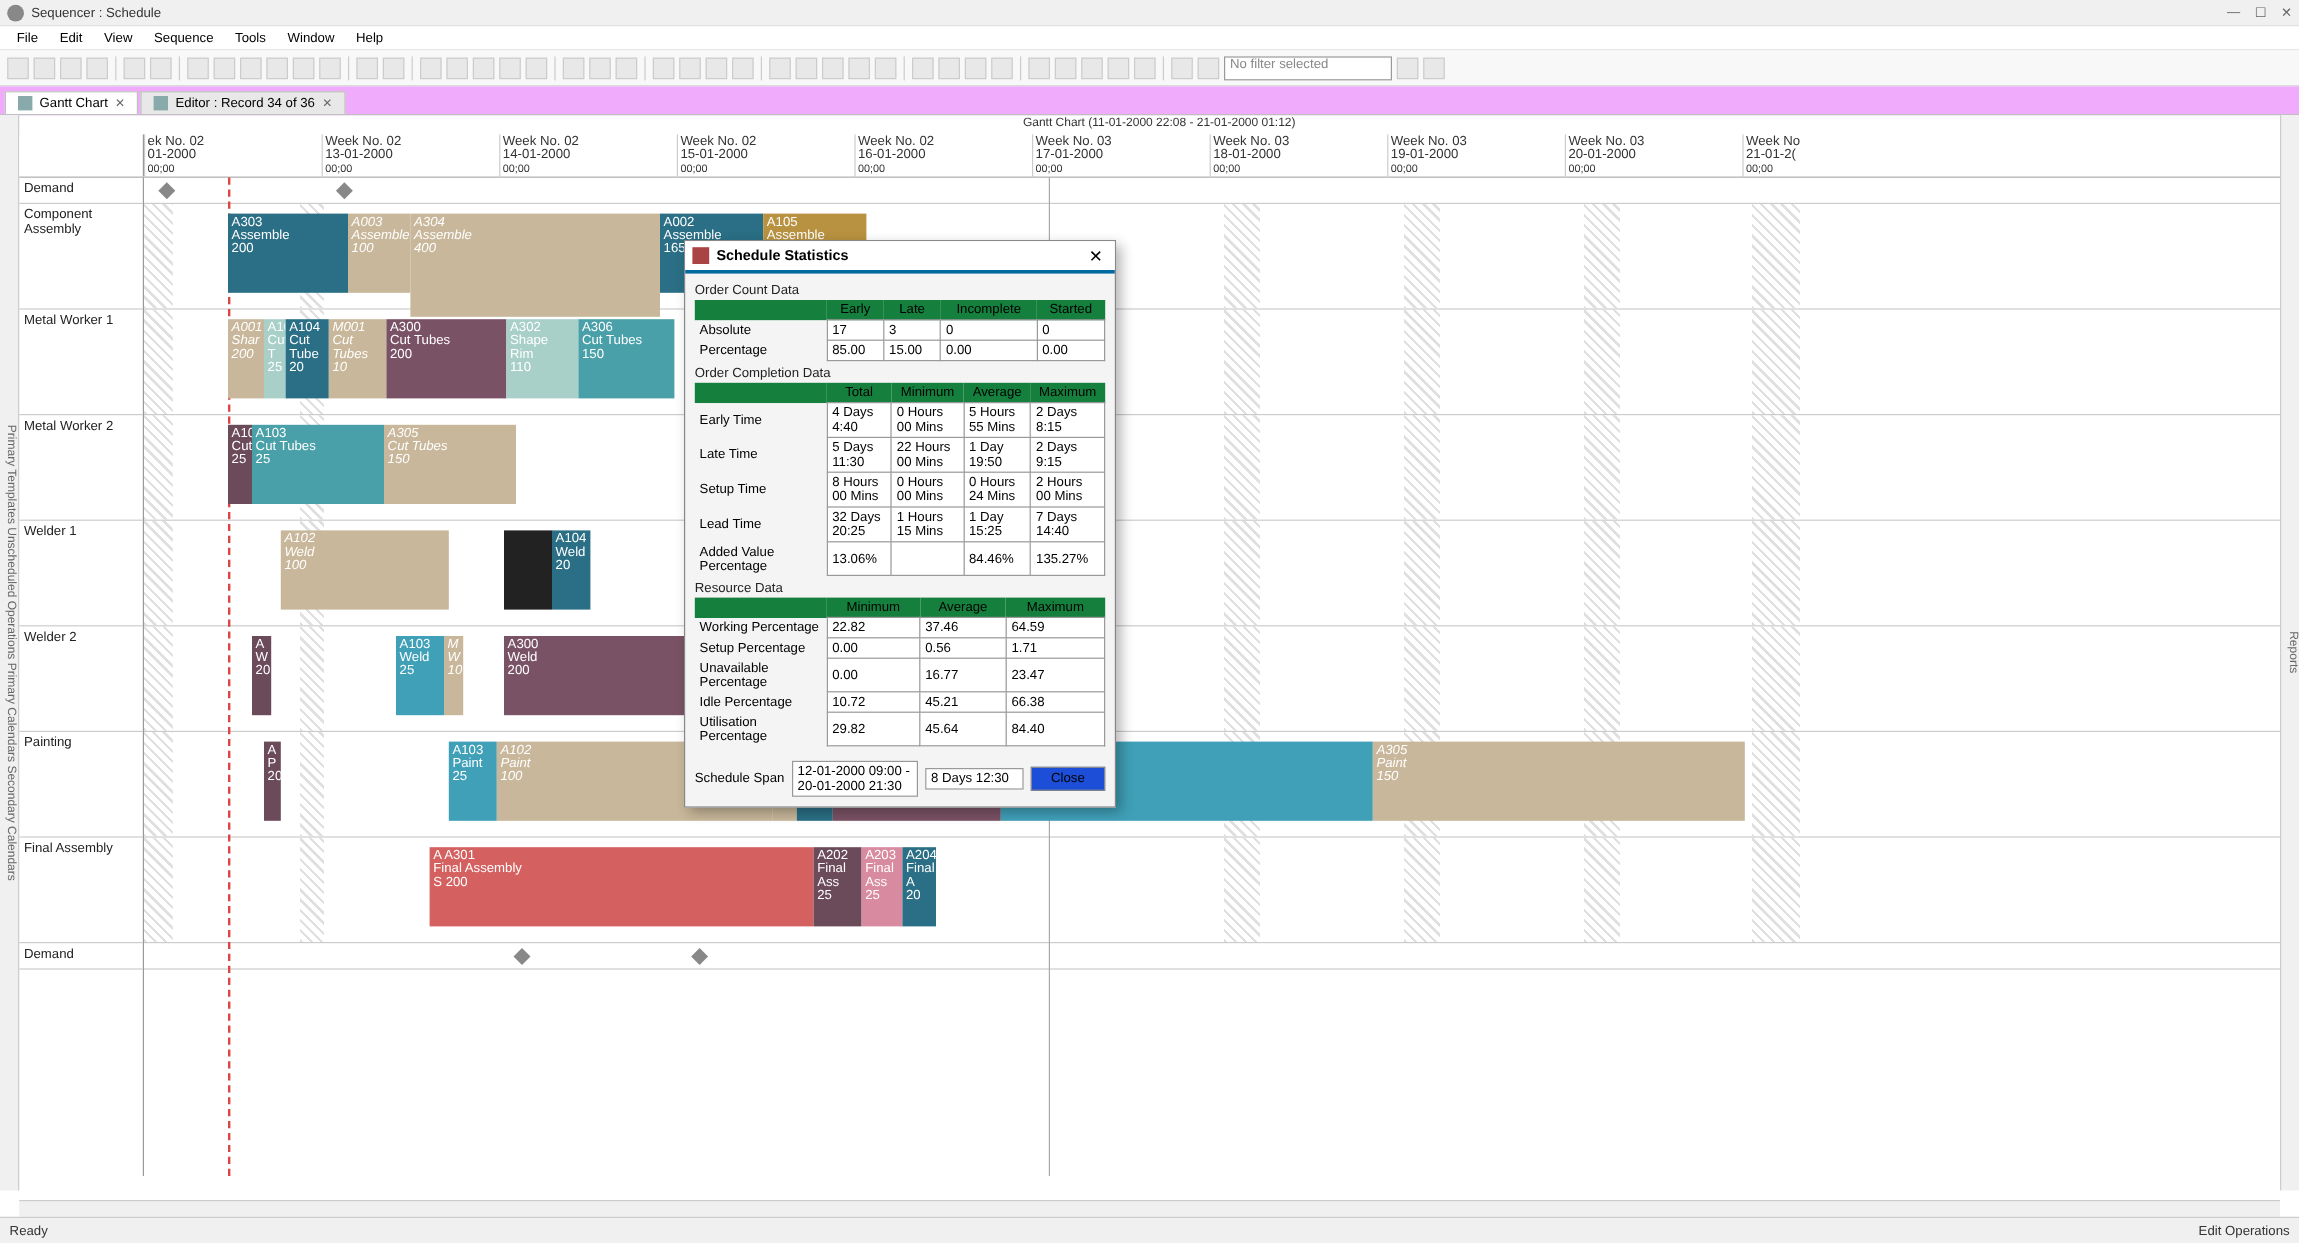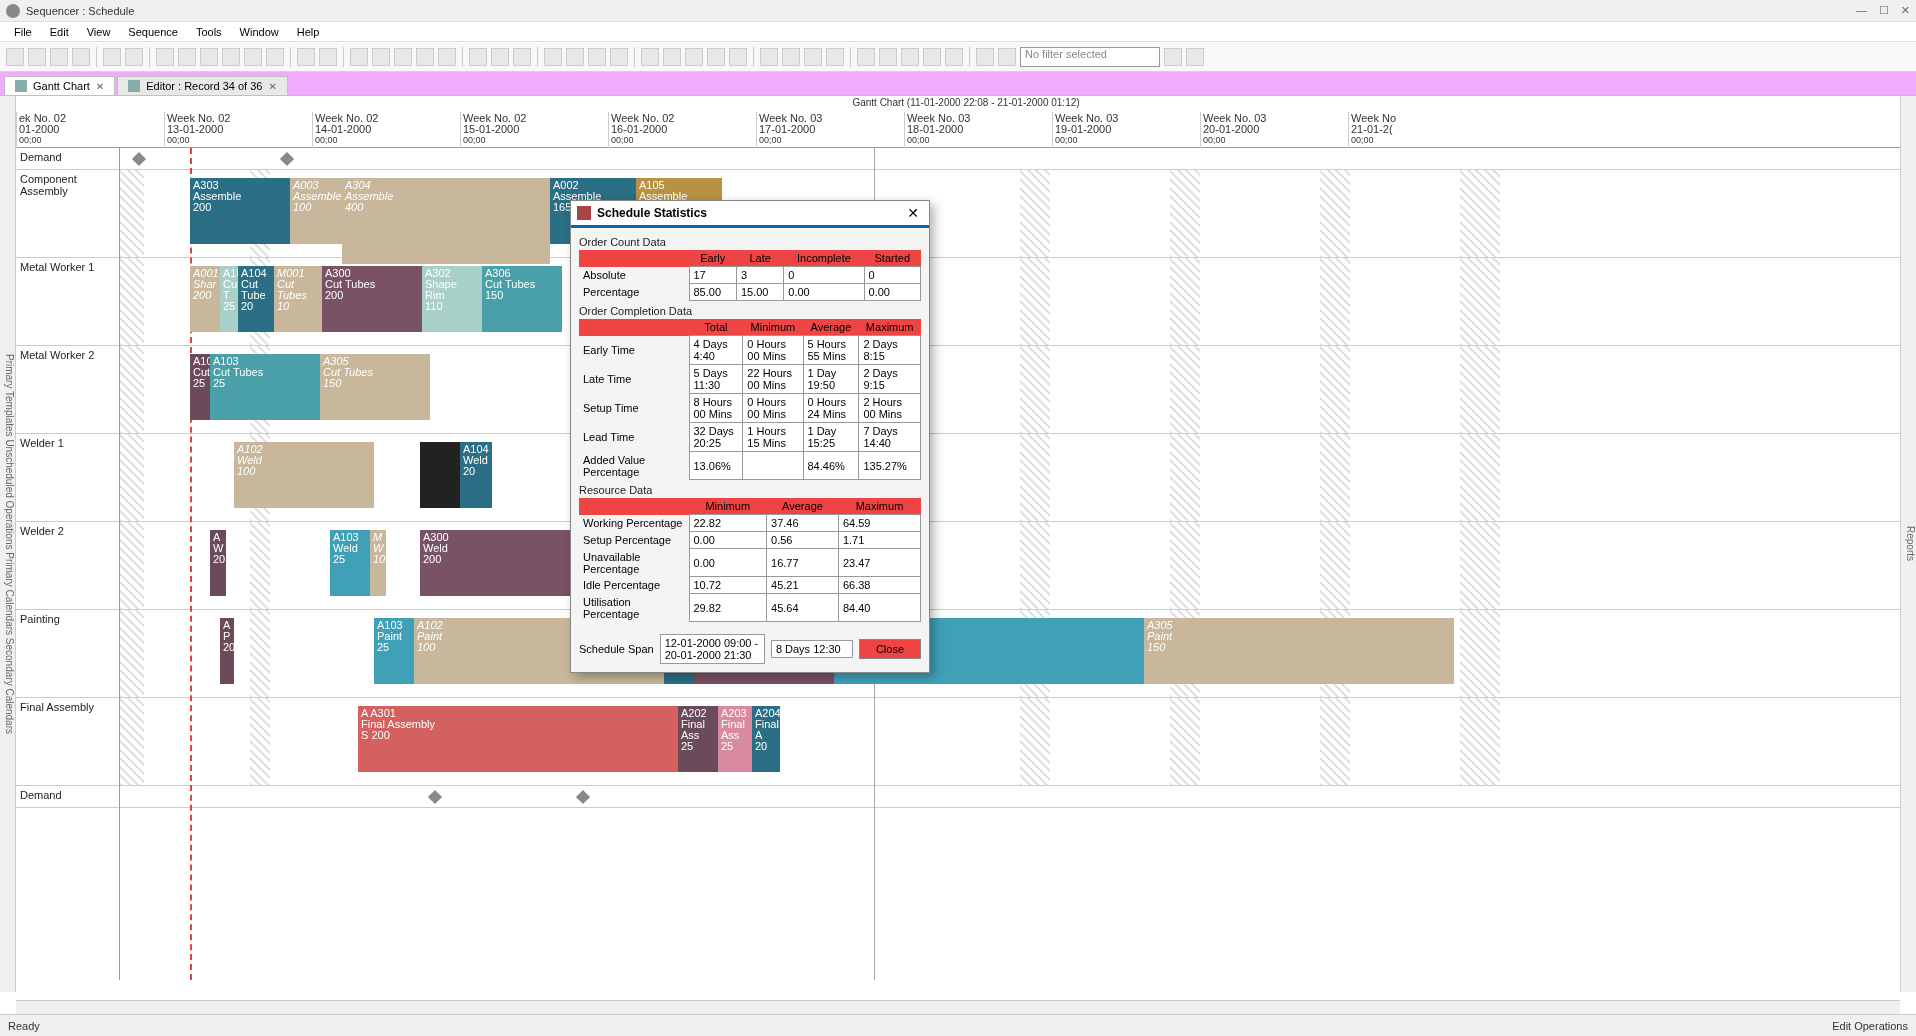--- a/index.html
+++ b/index.html
@@ -23,21 +23,21 @@
 .tab.inactive { background: #e8e8e8; }
 .tab .tab-icon { width: 12px; height: 12px; background: #8aa; }
 .tab .close-x { color: #666; cursor: pointer; font-size: 10px; }
 
 .content { position: relative; height: 896px; display: flex; }
 .left-vert { width: 16px; background: #f0f0f0; border-right: 1px solid #ccc; writing-mode: vertical-rl; text-align: center; font-size: 10px; color: #666; padding: 4px 0;}
 .right-vert { width:16px; position:absolute; right:0; top:0; bottom:0; background:#f0f0f0; border-left:1px solid #ccc; writing-mode:vertical-rl; text-align:center; font-size:10px; color:#666; padding:4px 0;}
 
 .gantt-area { flex: 1; position: relative; overflow: hidden; }
 .gantt-title-bar { height: 16px; text-align: center; font-size: 10px; color: #333; padding-top:1px; }
-.gantt-header { height: 36px; display: flex; border-bottom: 1px solid #999; flex-direction: column; }
+.gantt-header { height: 36px; display: flex; border-bottom: 1px solid #999; }
 .gantt-header-left { width: 104px; border-right: 1px solid #999; background:#fff;}
 .gantt-header-right { flex: 1; position: relative; background: #fff; }
 .week-cell { position: absolute; top: 0; height: 36px; border-left: 1px solid #ccc; font-size: 10px; color: #333; padding: 1px 2px; line-height: 11px; }
 .week-cell .t { font-size: 9px; }
 
 .gantt-body { height: 832px; display: flex; position: relative;}
 .row-labels { width: 104px; border-right: 1px solid #999; }
 .row-label { border-bottom: 1px solid #ccc; padding: 3px 4px; font-size: 11px; color: #222; }
 .row-lane { position:absolute; left:104px; right:0; border-bottom: 1px solid #ccc;}
 .crosshatch { position:absolute; top:0; bottom:0; background: repeating-linear-gradient(45deg, #e0e0e0 0 2px, transparent 2px 6px); }
@@ -68,26 +68,26 @@
 
 .dialog { position:absolute; left:570px; top:200px; width:360px; background:#f4f4f4; border:1px solid #888; box-shadow: 4px 4px 10px rgba(0,0,0,0.3); z-index:100; }
 .dialog-title { background:#fff; border-bottom:3px solid #0369a1; padding:4px 6px; display:flex; align-items:center; gap:6px;}
 .dialog-title .ico { width:14px; height:14px; background:#a44; }
 .dialog-title .txt { flex:1; font-weight:bold; font-size:12px;}
 .dialog-title .x { cursor:pointer; padding:0 4px; font-size:14px;}
 .dialog-body { padding:4px 8px 8px 8px; }
 .sect-h { font-size:11px; color:#222; margin:4px 0 2px 0;}
 .tbl { width:100%; border-collapse:collapse; }
 .tbl th, .tbl td { border:1px solid #999; padding:2px 4px; font-size:11px; background:#fff; text-align:left;}
-.tbl th { background:#ef4444; font-weight:normal; text-align:center; border:none;}
+.tbl th { background:#15803d; font-weight:normal; text-align:center; border:none;}
 .tbl td.lab { background:#f4f4f4; border:none; width:110px;}
 .dialog-footer { display:flex; align-items:center; padding:4px 8px 8px 8px; gap:6px;}
 .dialog-footer .span-box { flex:1; border:1px solid #999; background:#fff; padding:2px 4px; font-size:11px;}
 .dialog-footer .dur-box { width:82px; border:1px solid #999; background:#fff; padding:2px 4px; font-size:11px;}
-.close-btn { padding:3px 16px; background:#ef4444; border:1px solid #888; cursor:pointer;}
+.close-btn { padding:3px 16px; background:#1d4ed8; border:1px solid #888; cursor:pointer;}
 </style>
 </head>
 <body>
 
 <div class="titlebar">
   <div class="app-icon"></div>
   <div class="title">Sequencer : Schedule</div>
   <div class="win-btns">
     <span>—</span>
     <span>☐</span>

